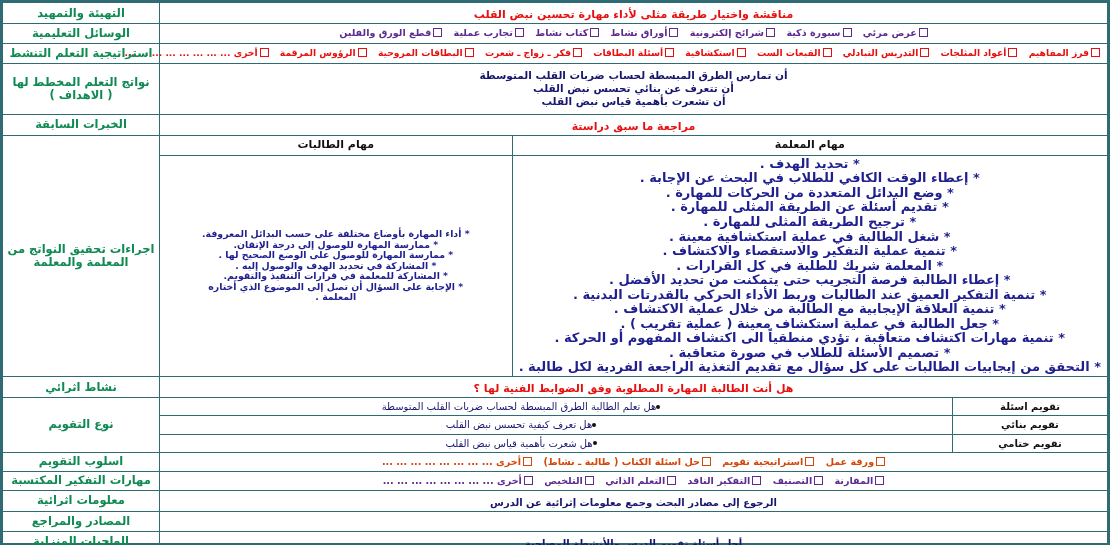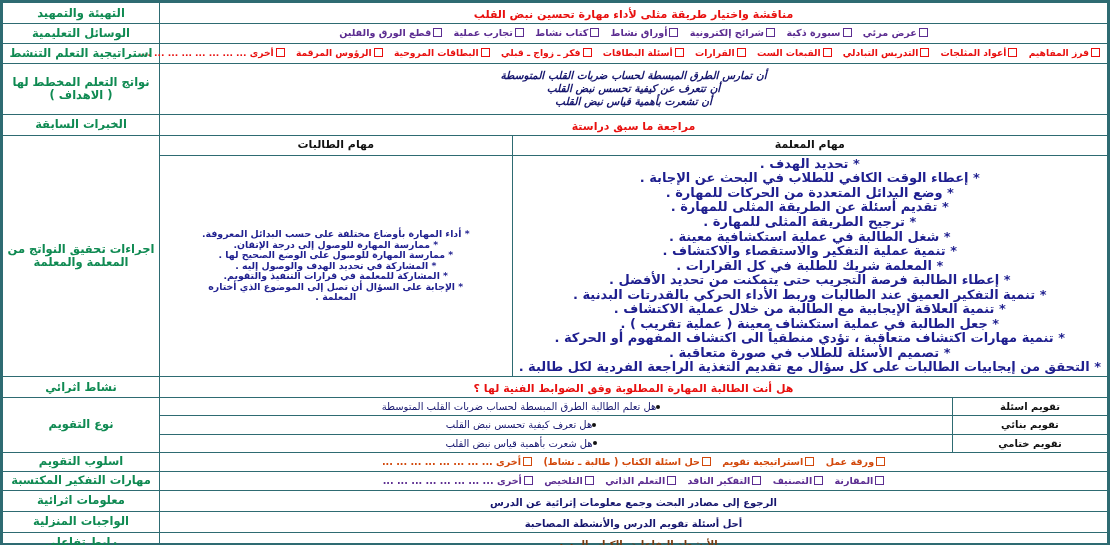--- a/index.html
+++ b/index.html
@@ -103,37 +103,37 @@
       </td>
     </tr>
 
     <tr>
       <td style="height:17px;">
         <span class="opts red" style="font-size:9.2px;">
           <span class="opt"><span class="box"></span><span>فرز المفاهيم</span></span>
           <span class="opt"><span class="box"></span><span>أعواد المثلجات</span></span>
           <span class="opt"><span class="box"></span><span>التدريس التبادلي</span></span>
           <span class="opt"><span class="box"></span><span>القبعات الست</span></span>
-          <span class="opt"><span class="box"></span><span>القرارات</span></span>
+          <span class="opt"><span class="box"></span><span>استكشافية</span></span>
           <span class="opt"><span class="box"></span><span>أسئلة البطاقات</span></span>
-          <span class="opt"><span class="box"></span><span>فكر ـ زواج ـ قبلي</span></span>
+          <span class="opt"><span class="box"></span><span>فكر ـ زواج ـ شعرت</span></span>
           <span class="opt"><span class="box"></span><span>البطاقات المروحية</span></span>
           <span class="opt"><span class="box"></span><span>الرؤوس المرقمة</span></span>
           <span class="opt dots"><span class="box"></span><span>أخرى ... ... ... ... ... ... ... ...</span></span>
         </span>
       </td>
       <td class="lbl">
         <span>استراتيجية التعلم التنشط</span>
       </td>
     </tr>
 
     <tr>
-      <td style="height:48px;font-style:italic;">
+      <td style="height:48px;">
         <span class="goal-line">أن تمارس الطرق المبسطة لحساب ضربات القلب المتوسطة</span>
-        <span class="goal-line">أن تتعرف عن كيفية تحسس نبض القلب</span>
+        <span class="goal-line">أن تتعرف عن بنائي تحسس نبض القلب</span>
         <span class="goal-line">أن تشعرت بأهمية قياس نبض القلب</span>
       </td>
       <td class="lbl">
         <span>نواتج التعلم المخطط لها</span>
         <span>( الاهداف )</span>
       </td>
     </tr>
 
     <tr>
       <td class="ctr" style="height:17px;">
@@ -279,20 +279,28 @@
 
     <tr>
       <td class="ctr" style="height:17px;">
         <span class="navy">الرجوع إلى مصادر البحث وجمع معلومات  إثرائية عن الدرس</span>
       </td>
       <td class="lbl">
         <span>معلومات  اثرائية</span>
       </td>
     </tr>
 
+    <tr>
+      <td class="ctr" style="height:17px;">
+        <span class="navy"></span>
+      </td>
+      <td class="lbl">
+        <span>المصادر والمراجع</span>
+      </td>
+    </tr>
 
     <tr>
       <td class="ctr" style="height:17px;">
         <span class="navy">أحل أسئلة تقويم الدرس والأنشطة المصاحبة</span>
       </td>
       <td class="lbl">
         <span>الواجبات المنزلية</span>
       </td>
     </tr>
 

